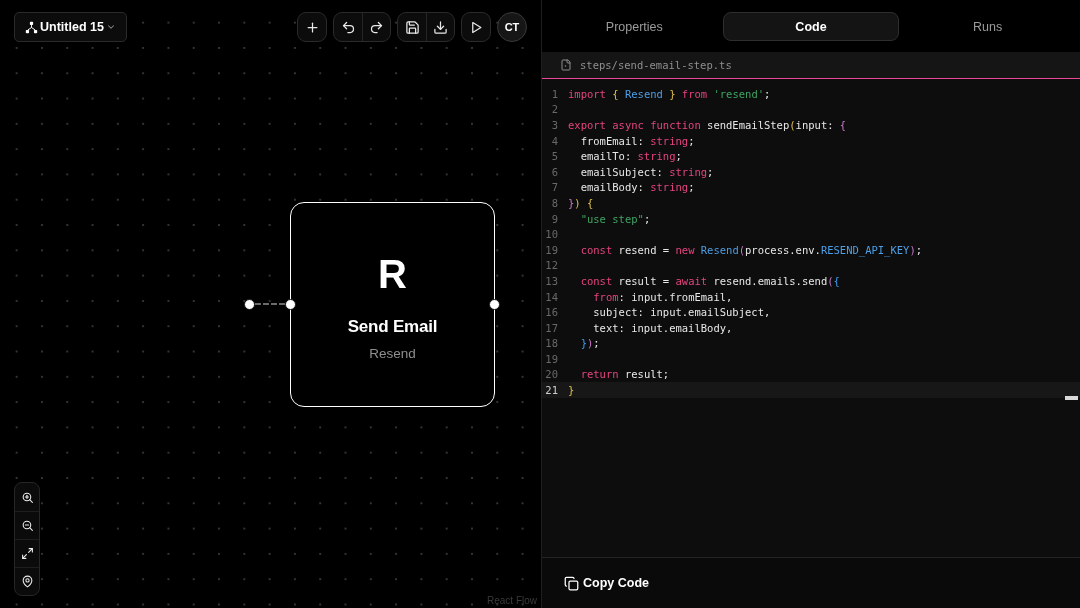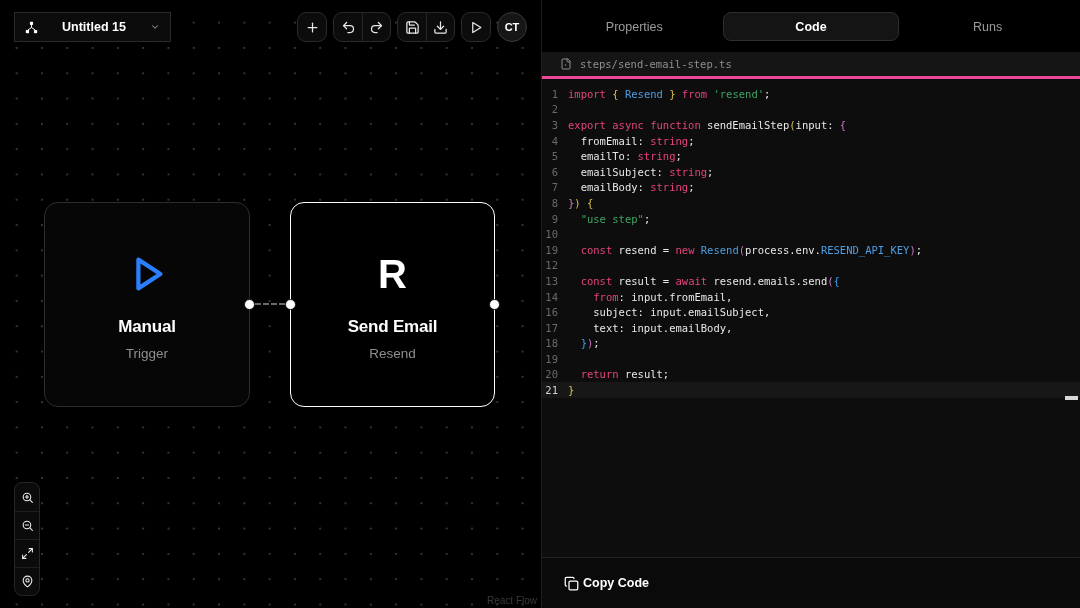--- a/index.html
+++ b/index.html
@@ -9,22 +9,22 @@
 
   
   .canvas {
     position:relative; width:541px; height:608px; background:#000;
     background-image: radial-gradient(circle, #343434 1.2px, transparent 1.4px);
     background-size: 25.3px 25.3px; background-position: 4px 10px;
   }
 
   .wf-btn {
     position:absolute; top:12px; left:14px; height:30px; padding:0 10px 0 10px;
-    display:flex; align-items:center; gap:24px;
-    background:#0c0c0c; border:1px solid #2a2a2a; border-radius:0;
+    display:flex; align-items:center; gap:2px;
+    background:#0c0c0c; border:1px solid #2a2a2a; border-radius:5px;
     color:#fff; font-weight:700; font-size:12.5px; cursor:pointer;
     font-family:"Liberation Sans", sans-serif;
   }
   .wf-btn .chev { color:#8a8a8a; display:flex; }
 
   .toolbar { position:absolute; top:12px; right:14px; display:flex; align-items:flex-end; gap:6px; }
   .tbtn {
     width:30px; height:30px; display:grid; place-items:center;
     background:#0c0c0c; border:1px solid #2a2a2a; border-radius:9px;
     color:#e8e8e8; cursor:pointer;
@@ -73,21 +73,21 @@
   
   .panel { width:539px; height:608px; display:flex; flex-direction:column; background:#000; border-left:1px solid #1f1f1f; }
 
   .tabs { height:52px; display:grid; grid-template-columns:1fr 1fr 1fr; align-items:center; padding:0 4px; }
   .tab { text-align:center; font-size:12.5px; color:#9b9b9b; height:29px; line-height:29px; border-radius:8px; cursor:pointer; background:transparent; border:1px solid transparent; font-family:"Liberation Sans", sans-serif; }
   .tab.active { background:#141414; border:1px solid #2e2e2e; color:#fff; font-weight:700; }
 
   .filebar {
     height:27px; background:#151515; display:flex; align-items:center; gap:8px;
     padding-left:18px; color:#8f8f8f; font-family:"DejaVu Sans Mono", monospace; font-size:10.5px;
-    border-bottom:3px solid #ec4899;
+    border-bottom:1px solid #ec4899;
   }
 
   .code-area { flex:1; position:relative; background:#0d0d0d; overflow:hidden; padding-top:7px; }
   .code-line { display:flex; height:15.6px; align-items:center; font-family:"DejaVu Sans Mono", monospace; font-size:10.5px; }
   .code-line .ln { width:26px; text-align:right; padding-right:10px; color:#696969; flex:none; }
   .code-line .lc { white-space:pre; color:#e8e8e8; }
   .code-line.active { background:#171717; }
   .code-line.active .ln { color:#cfcfcf; }
   .tk-k   { color:#e5437f; }
   .tk-str { color:#3fa463; }
@@ -182,29 +182,20 @@
           <svg width="15" height="15" viewBox="0 0 24 24" fill="none" stroke="currentColor" stroke-width="2" stroke-linejoin="round">
               <polygon points="6 4 19 12 6 20 6 4"></polygon>
             </svg>
         </span>
       </button>
       <button class="avatar">
         <span>CT</span>
       </button>
     </div>
 
-    <div class="node node-manual">
-      <div class="node-icon">
-        <svg width="46" height="46" viewBox="0 0 24 24" fill="none" stroke="#2b7fff" stroke-width="2.2" stroke-linejoin="round" stroke-linecap="round">
-            <polygon points="7.5 4.5 19 12 7.5 19.5 7.5 4.5"></polygon>
-          </svg>
-      </div>
-      <div class="node-title">Manual</div>
-      <div class="node-sub">Trigger</div>
-    </div>
 
     <div class="node node-send">
       <div class="node-icon">
         <span class="r-letter">R</span>
       </div>
       <div class="node-title">Send Email</div>
       <div class="node-sub">Resend</div>
     </div>
 
     <div class="edge"></div>

